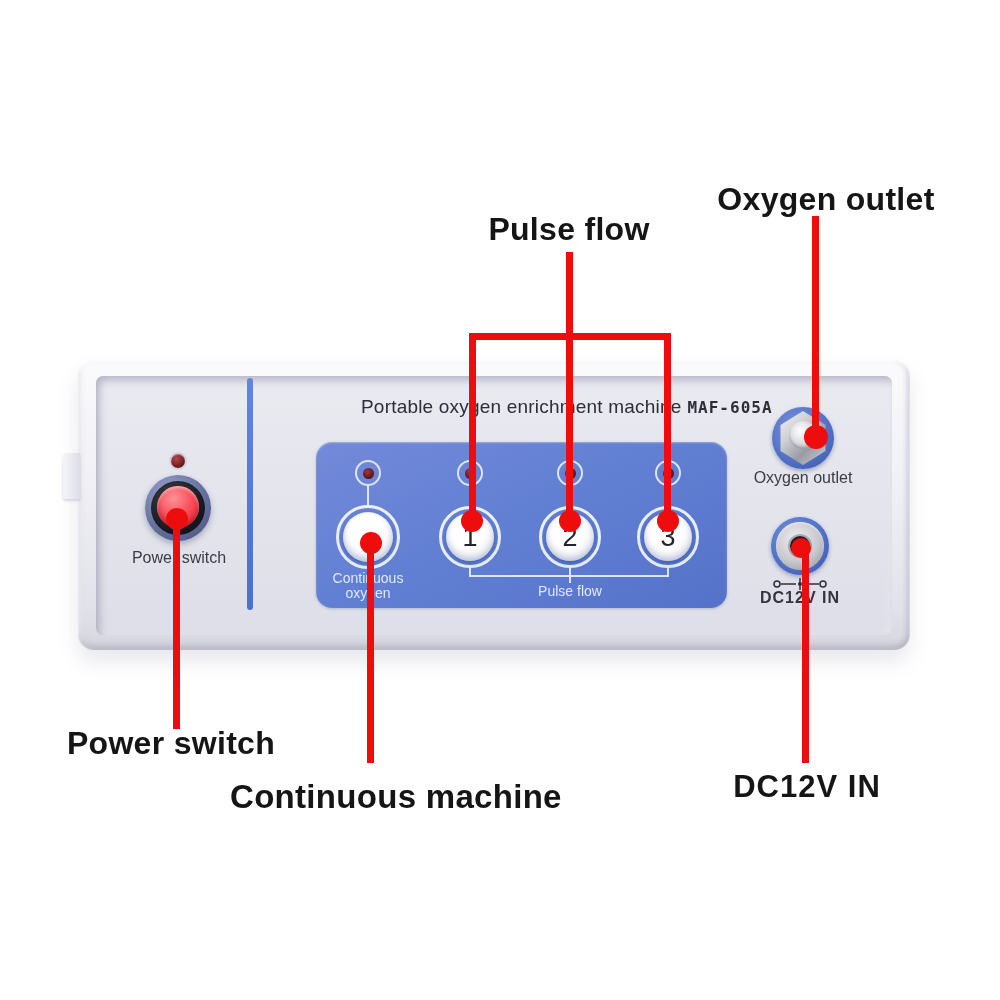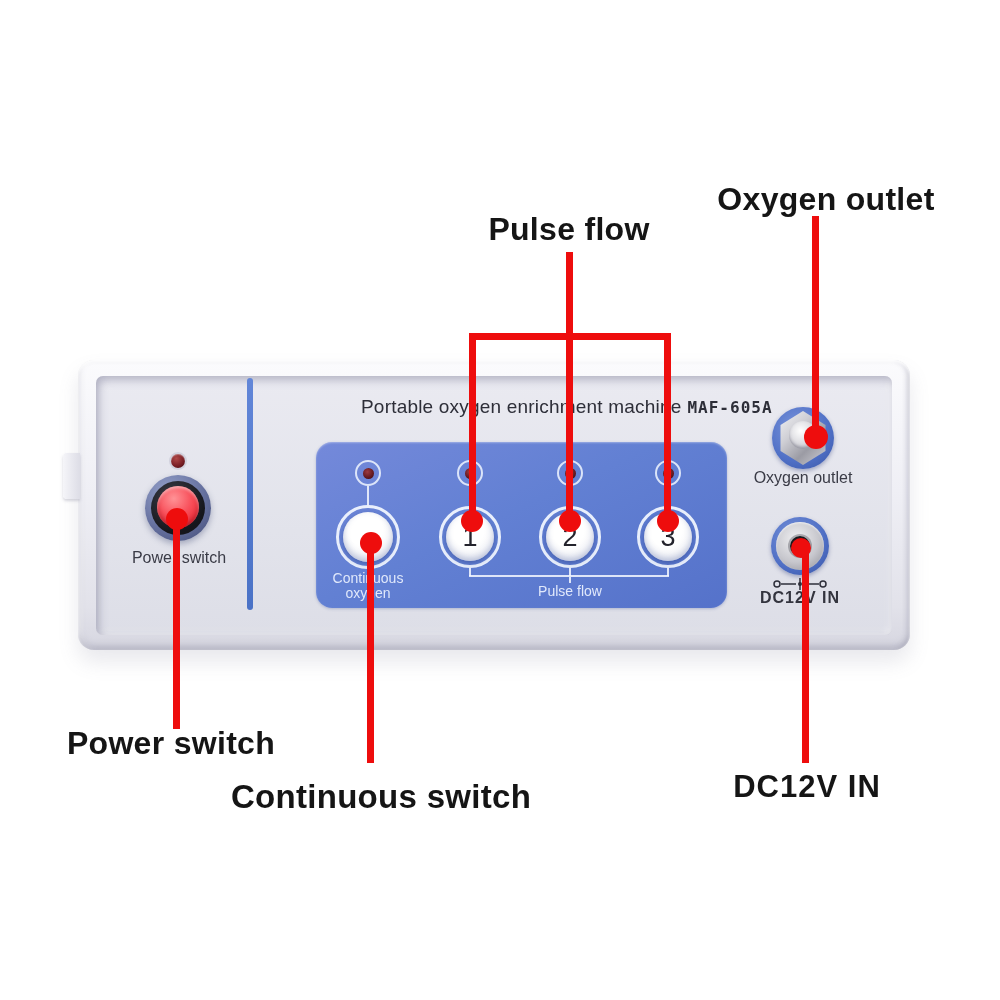--- a/index.html
+++ b/index.html
@@ -247,19 +247,19 @@
   <div class="ann-label" style="left:676px;top:181px;width:300px;">Oxygen outlet</div>
   <div class="ann-line" style="left:812px;top:216px;height:222px;"></div>
   <div class="ann-dot" style="left:804px;top:425px;width:24px;height:24px;"></div>
 
   <div class="ann-dot" style="left:166px;top:508px;width:22px;height:22px;"></div>
   <div class="ann-line" style="left:173px;top:517px;height:212px;"></div>
   <div class="ann-label" style="left:20px;top:725px;width:302px;">Power switch</div>
 
   <div class="ann-dot" style="left:360px;top:532px;width:22px;height:22px;"></div>
   <div class="ann-line" style="left:367px;top:541px;height:222px;"></div>
-  <div class="ann-label" style="left:230px;top:778px;width:302px;font-size:33px;">Continuous switch</div>
+  <div class="ann-label" style="left:230px;top:778px;width:302px;font-size:33px;">Continuous machine</div>
 
   <div class="ann-dot" style="left:791px;top:538px;width:20px;height:20px;"></div>
   <div class="ann-line" style="left:802px;top:552px;height:211px;"></div>
   <div class="ann-label" style="left:657px;top:769px;width:300px;font-size:31px;letter-spacing:1px;">DC12V IN</div>
 
 </div>
 
 </body></html>

